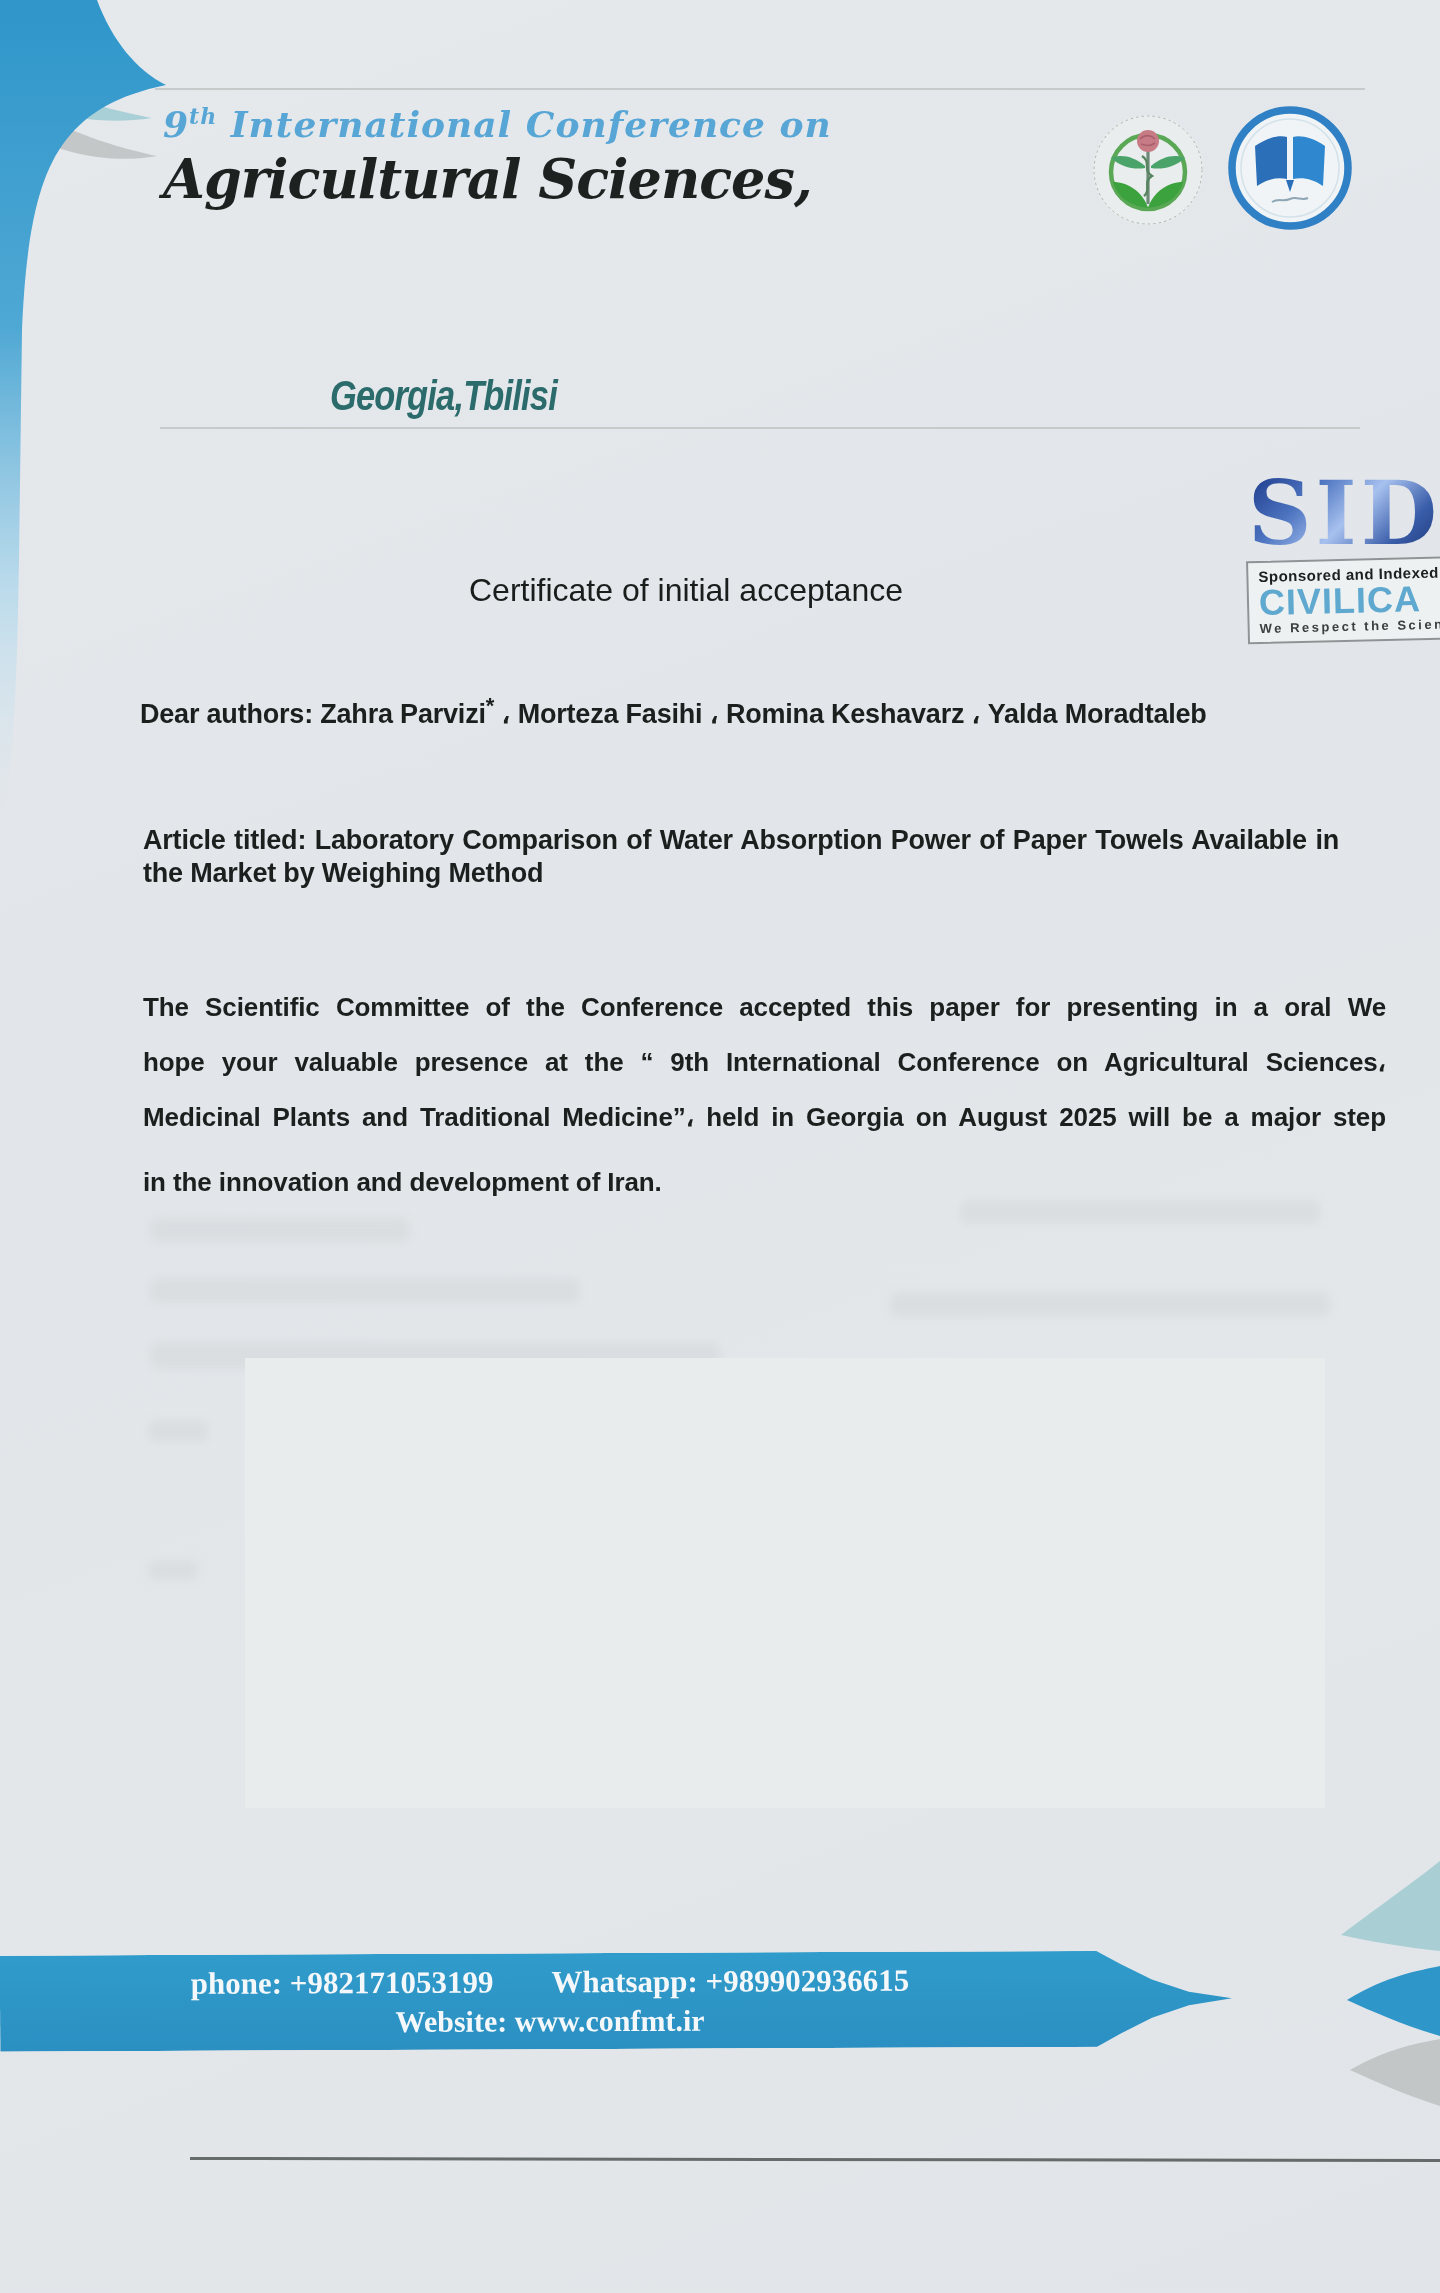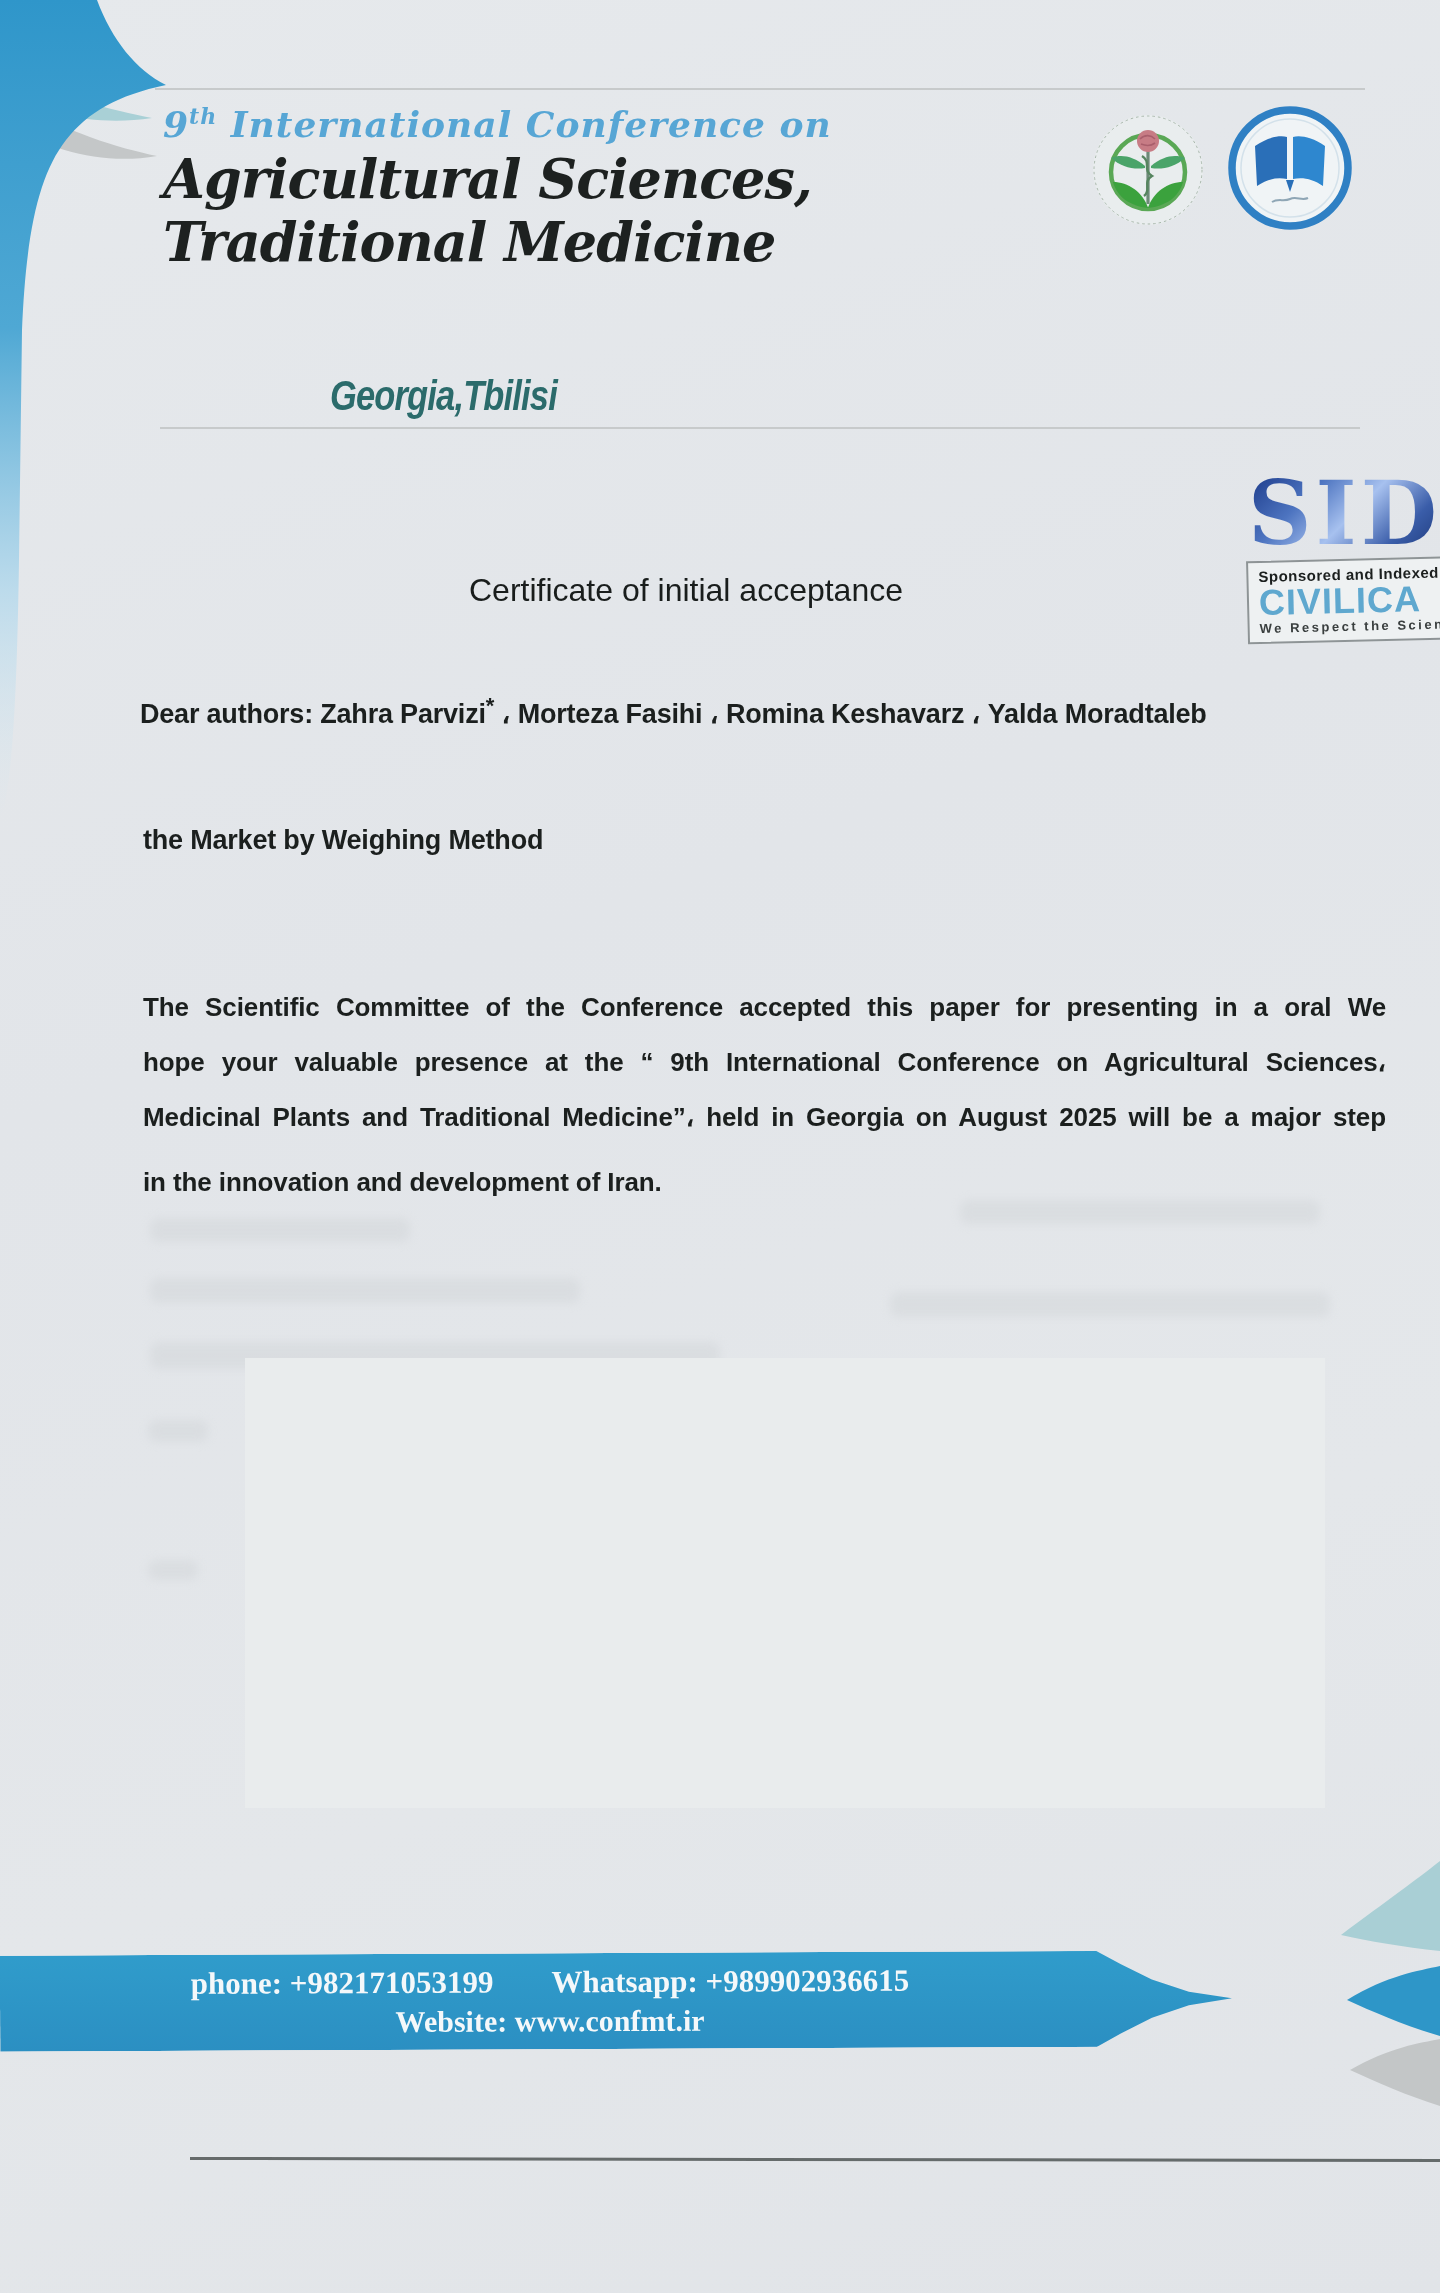--- a/index.html
+++ b/index.html
@@ -126,21 +126,20 @@
 
   <div class="abs rule" style="left:155px;top:88px;width:1210px;"></div>
   <div class="abs rule" style="left:160px;top:427px;width:1200px;"></div>
 
   <div class="abs conf-line">
     <span>9</span><sup>th</sup>
     <span>International Conference on</span>
   </div>
   <div class="abs main-title">
     <div>Agricultural Sciences,</div>
-    <div>Traditional Medicine</div>
   </div>
   <div class="abs location">Georgia,Tbilisi</div>
 
   <svg class="abs" style="left:1090px;top:112px;" width="116" height="116" viewBox="0 0 116 116">
     <circle cx="58" cy="58" r="55" fill="#e9edee"></circle>
     <circle cx="58" cy="58" r="54" fill="none" stroke="#a9b8ac" stroke-width="1" stroke-dasharray="2.5 3"></circle>
     <circle cx="58" cy="60" r="37" fill="none" stroke="#5aa855" stroke-width="4.5"></circle>
     <path fill="#3ba23d" d="M58,96 C40,94 27,85 23,70 C38,70 53,80 58,96 Z"></path>
     <path fill="#3ba23d" d="M58,96 C76,94 89,85 93,70 C78,70 63,80 58,96 Z"></path>
     <path fill="#4aa469" d="M55,54 C43,44 31,42 21,46 C31,55 44,58 55,56 Z"></path>
@@ -167,20 +166,21 @@
   </div>
 
   <div class="abs cert-title">Certificate of initial acceptance</div>
 
   <div class="abs authors">
     <span>Dear authors:</span>
     <span>Zahra Parvizi</span><sup>*</sup><span> ، Morteza Fasihi ، Romina Keshavarz ، Yalda Moradtaleb</span>
   </div>
 
   <div class="abs article">
+    <div class="jline">Article titled: Laboratory Comparison of Water Absorption Power of Paper Towels Available in</div>
     <div>the Market by Weighing Method</div>
   </div>
 
   <div class="abs body-par">
     <div class="bline">The Scientific Committee of the Conference accepted this paper for presenting in a oral We</div>
     <div class="bline">hope your valuable presence at the “ 9th International Conference on Agricultural Sciences،</div>
     <div class="bline">Medicinal Plants and Traditional Medicine”، held in Georgia on August 2025 will be a major step</div>
     <div class="bline last">in the innovation and development of Iran.</div>
   </div>
 

